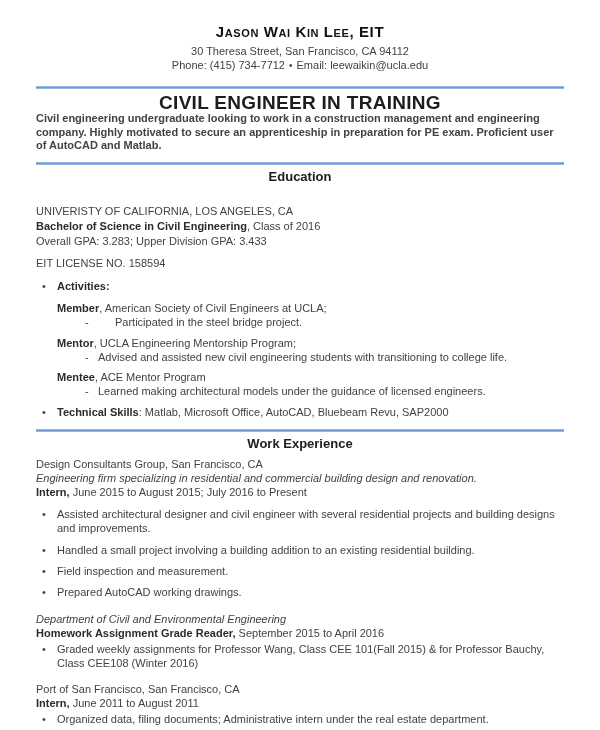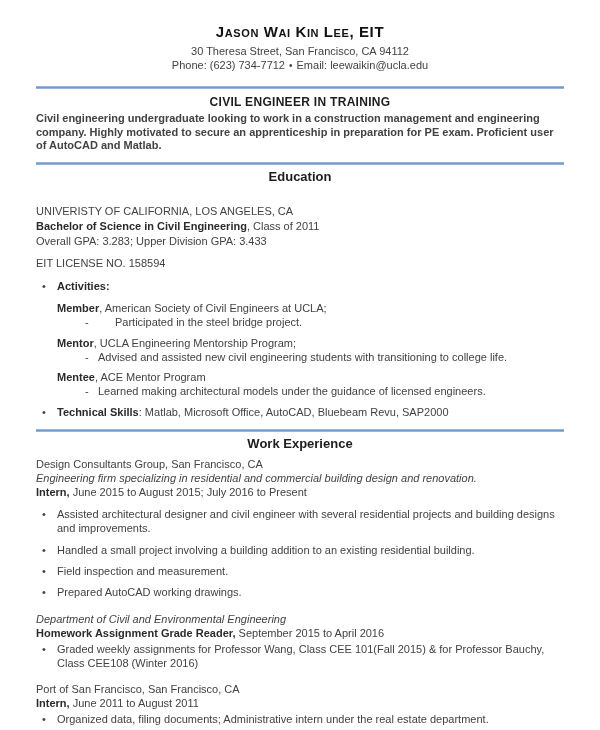--- a/index.html
+++ b/index.html
@@ -19,21 +19,21 @@
     font-size: 15px; font-weight: bold; color: #111;
     font-variant: small-caps; letter-spacing: .6px; line-height: 21px; margin-top: 3px;
   }
   .addr { margin-top: 3px; line-height: 13px; }
   .contact { margin-top: 1px; line-height: 13px; }
   .contact .sep { margin: 0 4px; font-size: 10px; }
 
   .divider { height: 3px; background: linear-gradient(#a9c3e3, #6f9bd0, #a9c3e3); margin-top: 14px; }
 
   .obj-title {
-    text-align: center; font-weight: bold; font-size: 12px;
+    text-align: center; font-weight: bold; font-size: 19px;
     color: var(--heading); margin-top: 6px; letter-spacing: .3px; line-height: 15px;
   }
   .summary { margin: 2px 0 0 0; line-height: 13.5px; font-weight: bold; }
 
   .section-title {
     text-align: center; font-weight: bold; font-size: 13px;
     color: var(--heading); margin-top: 4px; line-height: 15px;
   }
 
   .line { line-height: 15px; }
@@ -63,36 +63,36 @@
 </style>
 </head>
 <body>
 
 <div class="page">
 
   <div class="hdr">
     <div class="name">Jason Wai Kin Lee, EIT</div>
     <div class="addr">30 Theresa Street, San Francisco, CA 94112</div>
     <div class="contact">
-      <span>Phone: (623) 734-7712</span><span class="sep">•</span><span>Email: leewaikin@ucla.edu</span>
+      <span>Phone: (415) 734-7712</span><span class="sep">•</span><span>Email: leewaikin@ucla.edu</span>
     </div>
   </div>
 
   <div class="divider"></div>
 
   <div class="obj-title">CIVIL ENGINEER IN TRAINING</div>
   <p class="summary">Civil engineering undergraduate looking to work in a construction management and engineering company. Highly motivated to secure an apprenticeship in preparation for PE exam. Proficient user of AutoCAD and Matlab.</p>
 
   <div class="divider div2"></div>
 
   <div class="section-title">Education</div>
 
   <div>
     <div class="line first">UNIVERISTY OF CALIFORNIA, LOS ANGELES, CA</div>
-    <div class="line"><b>Bachelor of Science in Civil Engineering</b><span>, Class of 2011</span></div>
+    <div class="line"><b>Bachelor of Science in Civil Engineering</b><span>, Class of 2016</span></div>
     <div class="line">Overall GPA: 3.283; Upper Division GPA: 3.433</div>
     <div class="line" style="margin-top:7px">EIT LICENSE NO. 158594</div>
 
     <div class="bullet-row">
       <span class="bullet">•</span>
       <div class="btxt"><b>Activities:</b></div>
     </div>
 
     <div class="activity">
       <div><b>Member</b><span>, American Society of Civil Engineers at UCLA;</span></div>

